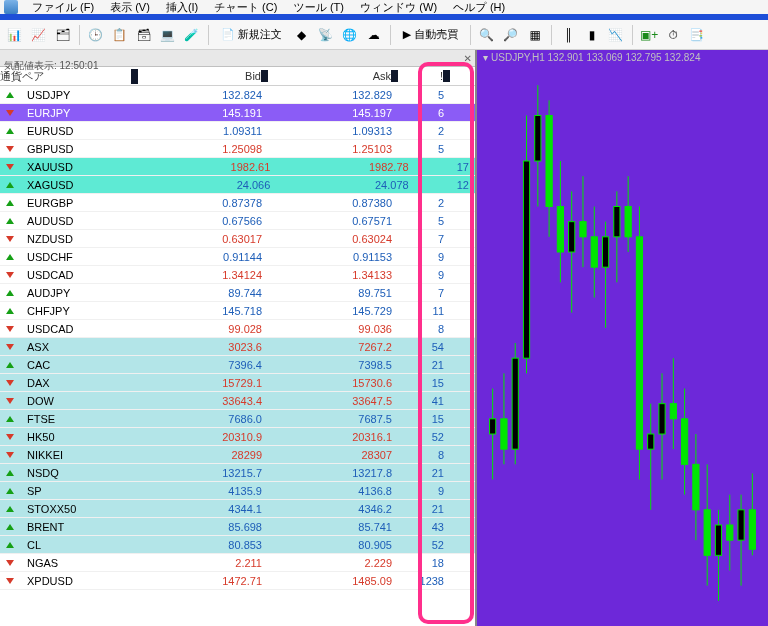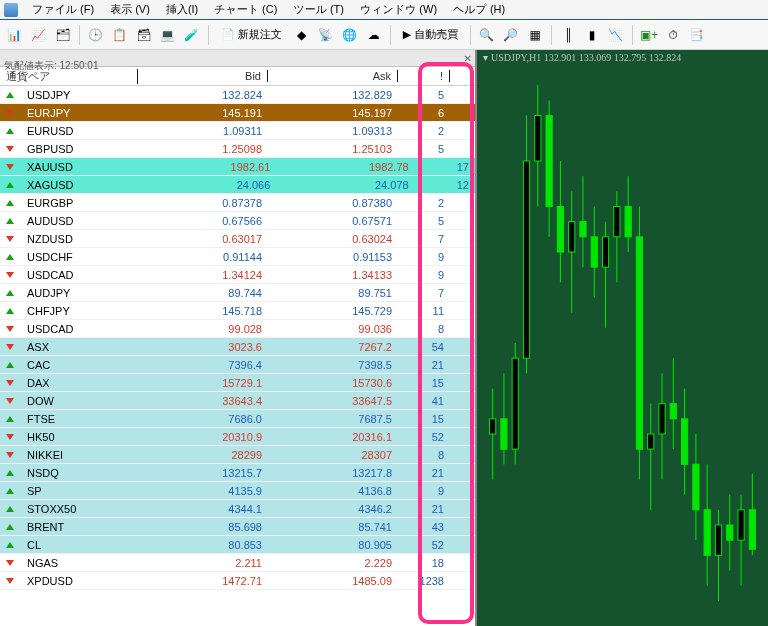--- a/index.html
+++ b/index.html
@@ -1,51 +1,51 @@
 <!DOCTYPE html>
 <html><head>
 <meta charset="utf-8">
 <style>
   * { box-sizing: border-box; margin: 0; padding: 0; }
   body { font-family: "MS PGothic", "Meiryo", sans-serif; font-size: 11px; width: 768px; height: 626px; overflow: hidden; background: #f0f0f0; color: #000; }
-  .menubar { display: flex; align-items: center; height: 20px; background: #f5f5f5; border-bottom: 1px solid #1d4ed8; padding: 0 4px; }
+  .menubar { display: flex; align-items: center; height: 20px; background: #f5f5f5; border-bottom: 6px solid #1d4ed8; padding: 0 4px; }
   .menubar .icon-app { width: 14px; height: 14px; background: linear-gradient(#7cb3e8,#3a7fc4); border-radius: 2px; margin-right: 6px; }
   .menubar .menu-item { padding: 2px 8px; cursor: default; }
   .toolbar { display: flex; align-items: center; height: 30px; background: #f7f7f7; border-bottom: 1px solid #d0d0d0; padding: 0 4px; gap: 2px; }
   .tbtn { width: 22px; height: 22px; border: 1px solid transparent; border-radius: 2px; display: flex; align-items: center; justify-content: center; font-size: 12px; cursor: pointer; }
   .tsep { width: 1px; height: 20px; background: #ccc; margin: 0 3px; }
   .tbtn.text { width: auto; padding: 0 6px; font-size: 11px; gap: 3px; }
   .main { display: flex; height: calc(626px - 50px); }
   .left-pane { width: 477px; display: flex; flex-direction: column; border-right: 2px solid #888; position: relative; }
   .watch-title { height: 16px; background: #e8e8e8; border-bottom: 1px solid #c0c0c0; padding: 8px 4px; color: #555; font-size: 10px; line-height: 16px; position: relative; }
   .watch-title .close-x { position: absolute; right: 3px; top: 1px; font-size: 10px; color: #666; cursor: pointer; }
   .grid-header { display: flex; background: #fff; border-bottom: 1px solid #d0d0d0; height: 19px; align-items: center; }
-  .grid-header > div { padding: 0 6px; border-right: 1px solid #0f172a; color: #333; font-size: 11px; }
+  .grid-header > div { padding: 0 0; border-right: 7px solid #0f172a; color: #333; font-size: 11px; }
   .col-sym { width: 138px; }
   .col-bid { width: 130px; text-align: right; }
   .col-ask { width: 130px; text-align: right; }
   .col-spr { width: 52px; text-align: right; }
   .grid-body { flex: 1; overflow-y: auto; background: #fff; }
   .row { display: flex; height: 18px; align-items: center; border-bottom: 1px solid #f0f0f0; }
   .row > div { padding: 0 6px; font-size: 11px; }
   .row .sym-cell { width: 138px; display: flex; align-items: center; gap: 13px; color: #000; }
   .row .bid-cell { width: 130px; text-align: right; }
   .row .ask-cell { width: 130px; text-align: right; }
   .row .spr-cell { width: 52px; text-align: right; color: #1e5eb8; }
-  .row.sel { background: #a16207; color: #fff; }
+  .row.sel { background: #8b5cf6; color: #fff; }
   .row.sel .sym-cell, .row.sel .bid-cell, .row.sel .ask-cell, .row.sel .spr-cell { color: #fff; }
   .row.hl-cyan { background: #b3e5e8; }
   .row.hl-grey { background: #5eead4; justify-content: space-between; }
   .color-blue { color: #1e5eb8; }
   .color-red { color: #d63a2a; }
   .tri { width: 0; height: 0; border-left: 4px solid transparent; border-right: 4px solid transparent; }
   .tri.up { border-bottom: 6px solid #16a016; }
   .tri.down { border-top: 6px solid #d63a2a; }
   .highlight-box { position: absolute; top: 62px; left: 418px; width: 56px; height: 562px; border: 4px solid #ff2f8c; border-radius: 10px; pointer-events: none; z-index: 10; }
-  .right-pane { flex: 1; background: #14532d; position: relative; overflow: hidden; font-family: Liberation Serif, serif; }
+  .right-pane { flex: 1; background: #6d28d9; position: relative; overflow: hidden; }
   .chart-title { position: absolute; top: 2px; left: 6px; color: #c0c0c0; font-size: 10px; white-space: nowrap; }
   .chart-title .caret { color: #ccc; margin-right: 3px; }
   svg.chart { width: 100%; height: 100%; }
   ::-webkit-scrollbar { width: 14px; }
   ::-webkit-scrollbar-track { background: #f0f0f0; }
   ::-webkit-scrollbar-thumb { background: #c0c0c0; border: 1px solid #a0a0a0; }
 </style>
 </head>
 <body>
 

